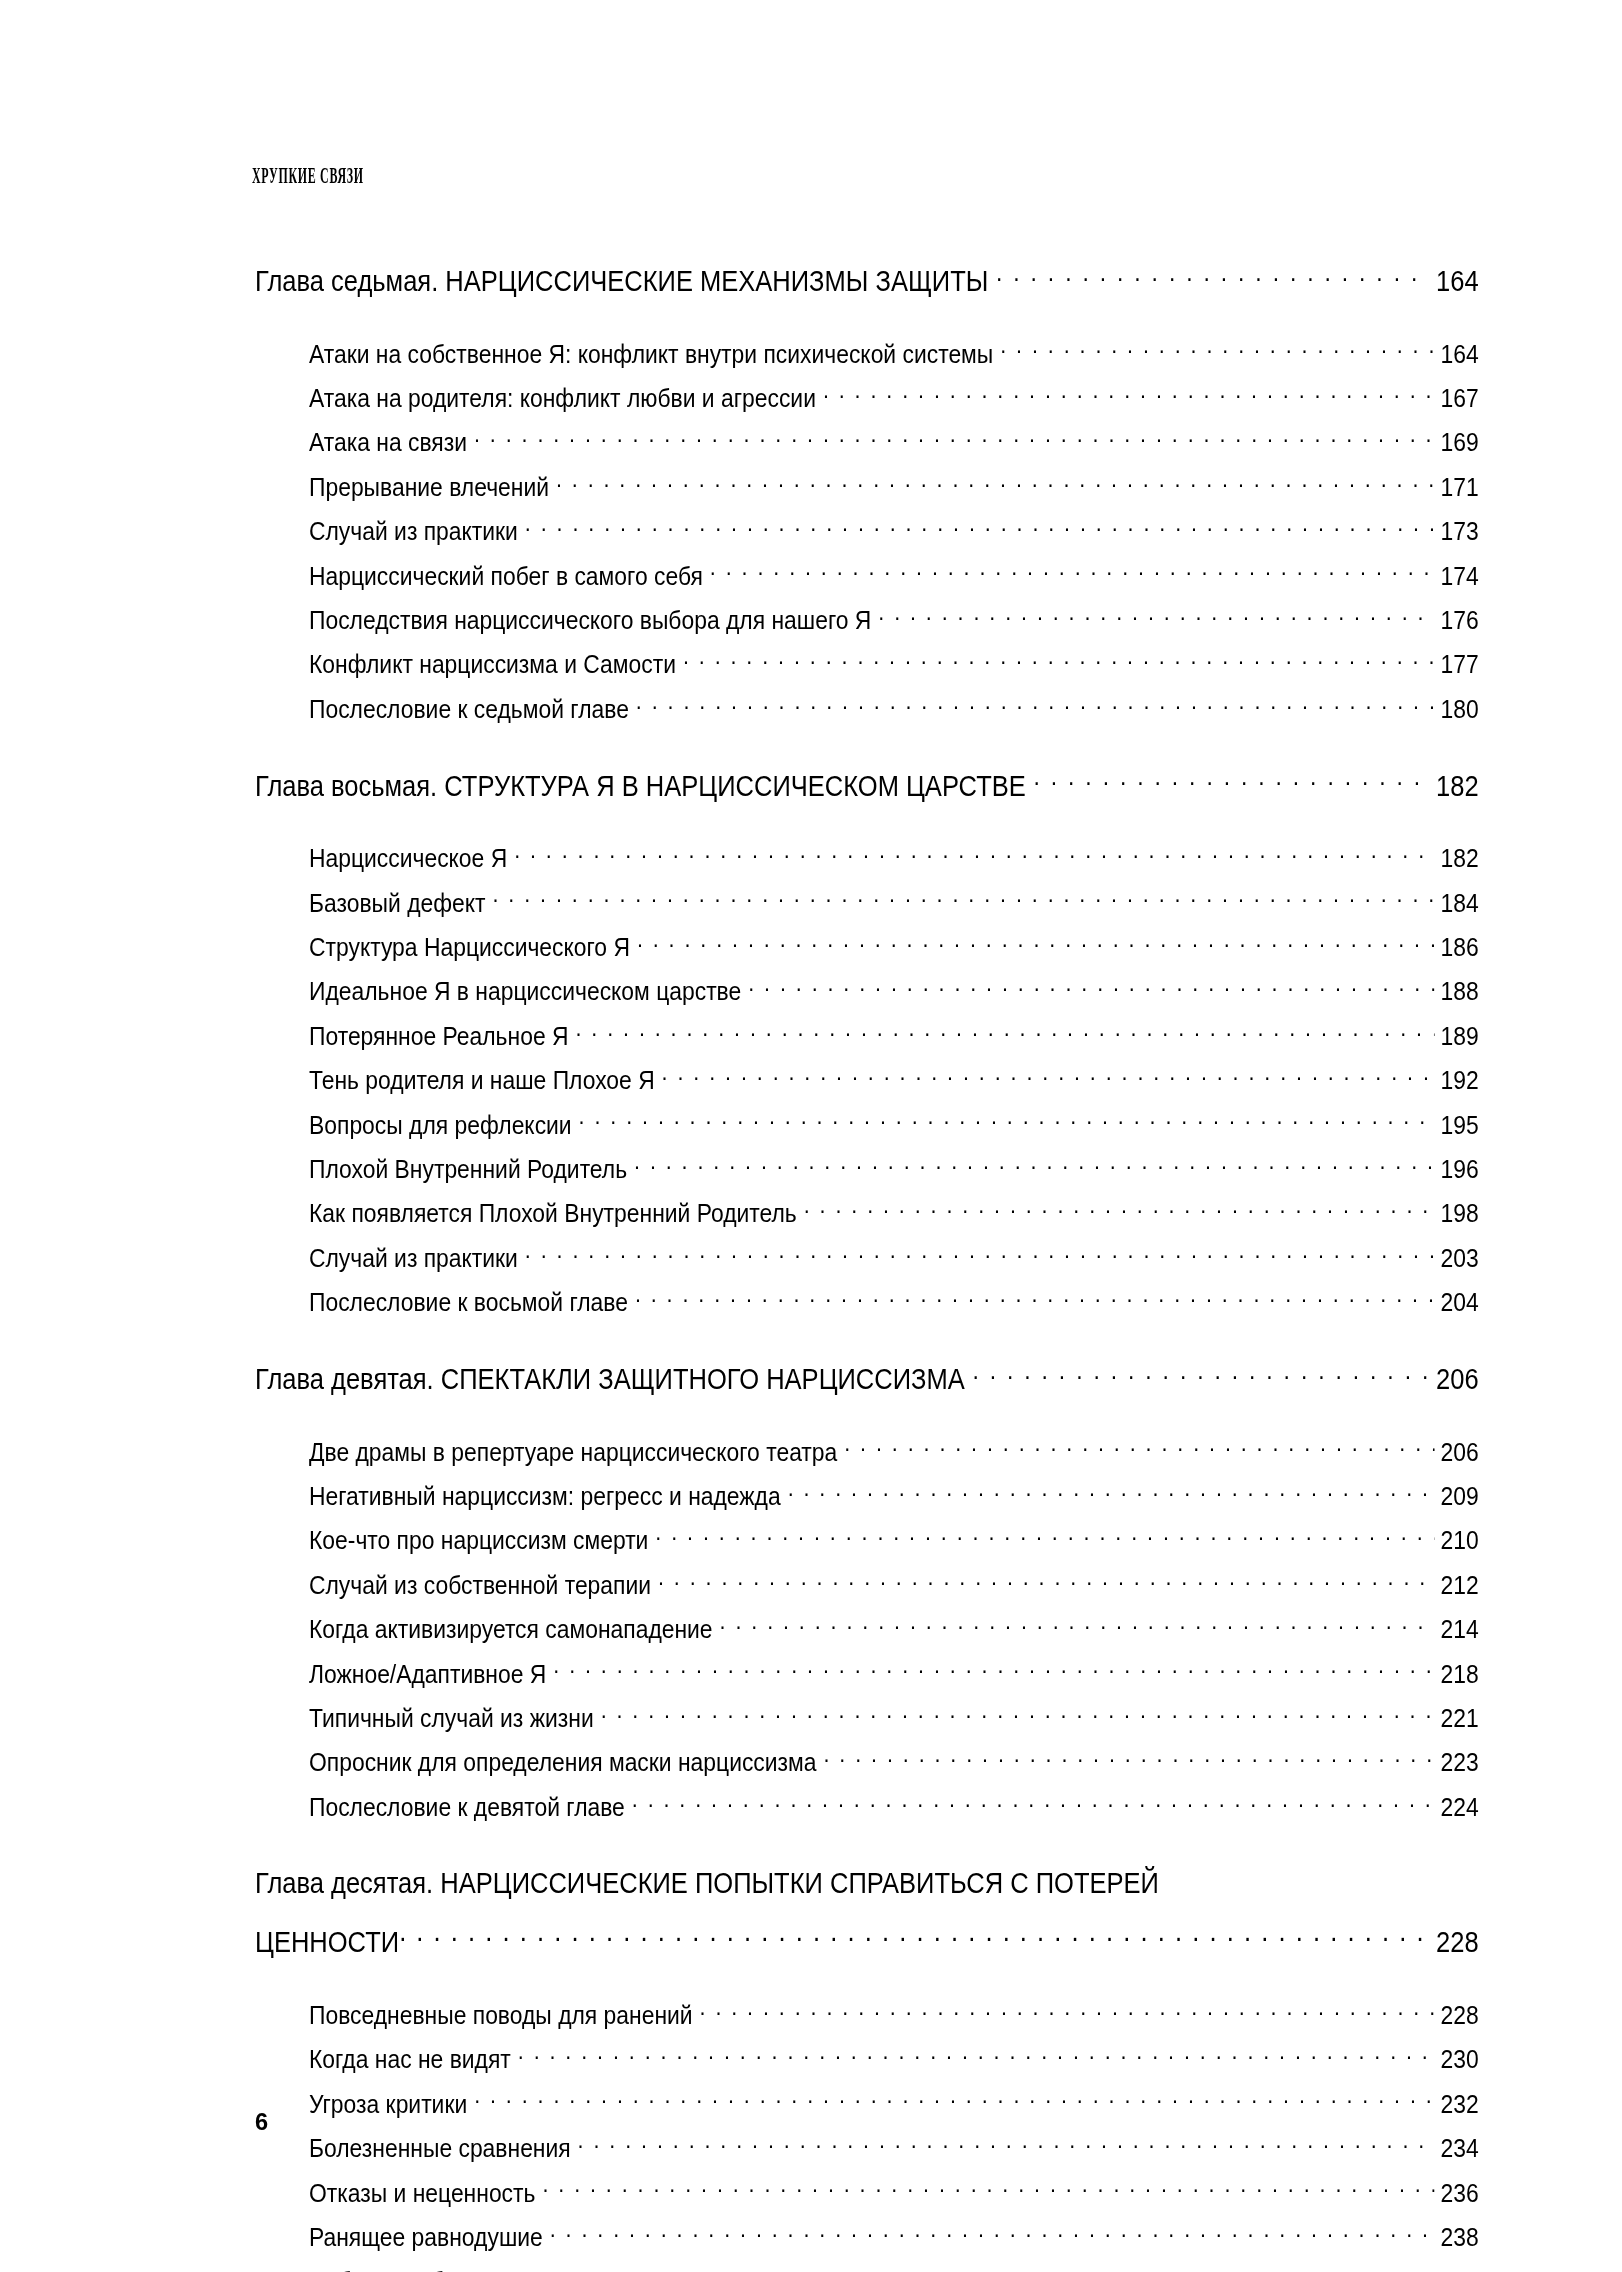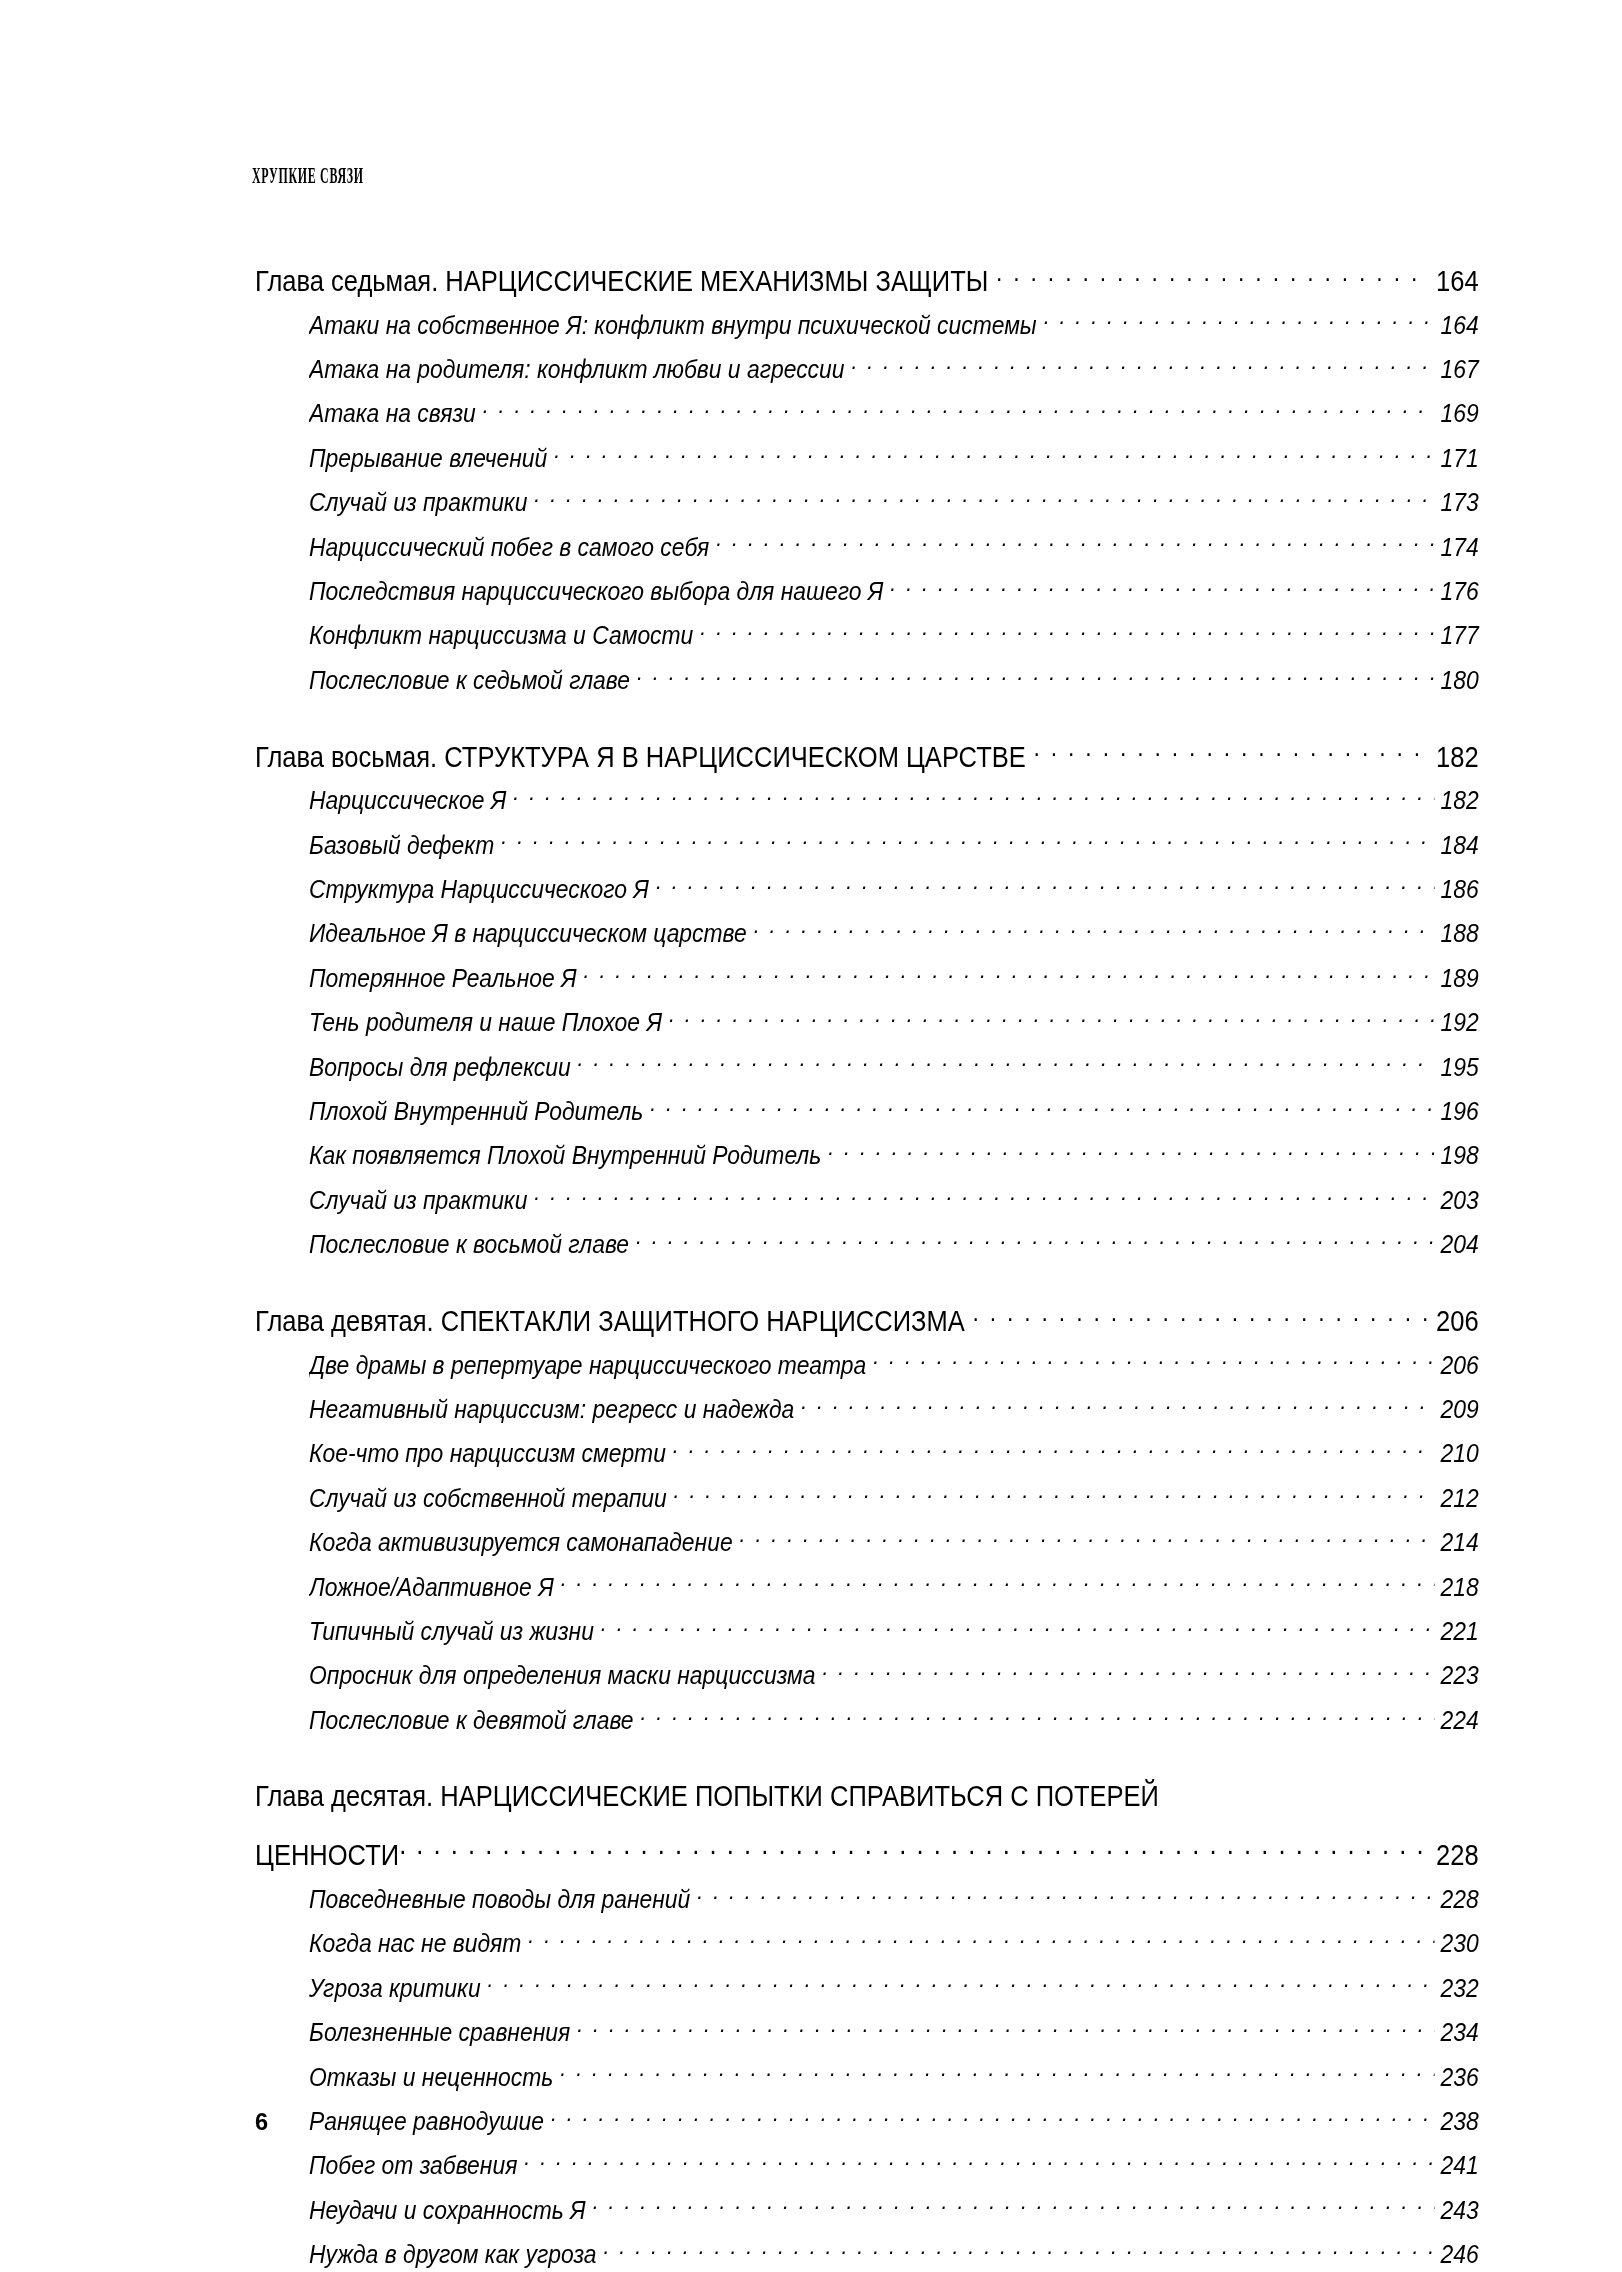--- a/index.html
+++ b/index.html
@@ -100,23 +100,22 @@
     width: 113.6%;
   }
   .chapter-head-wrap .line1 {
     display: block;
     white-space: nowrap;
     margin-bottom: 21px;
   }
 
   
   .entries {
-    margin-top: 7px;
+    margin-top: 36px;
     margin-left: 54px;
-    font-style: italic;
   }
   .entry {
     font-size: 26px;
     line-height: 1.30;
     margin-bottom: 9.6px;
     transform: scaleX(0.88);
     transform-origin: left center;
     width: 113.6%;
   }
   .entry:last-child { margin-bottom: 0; }

